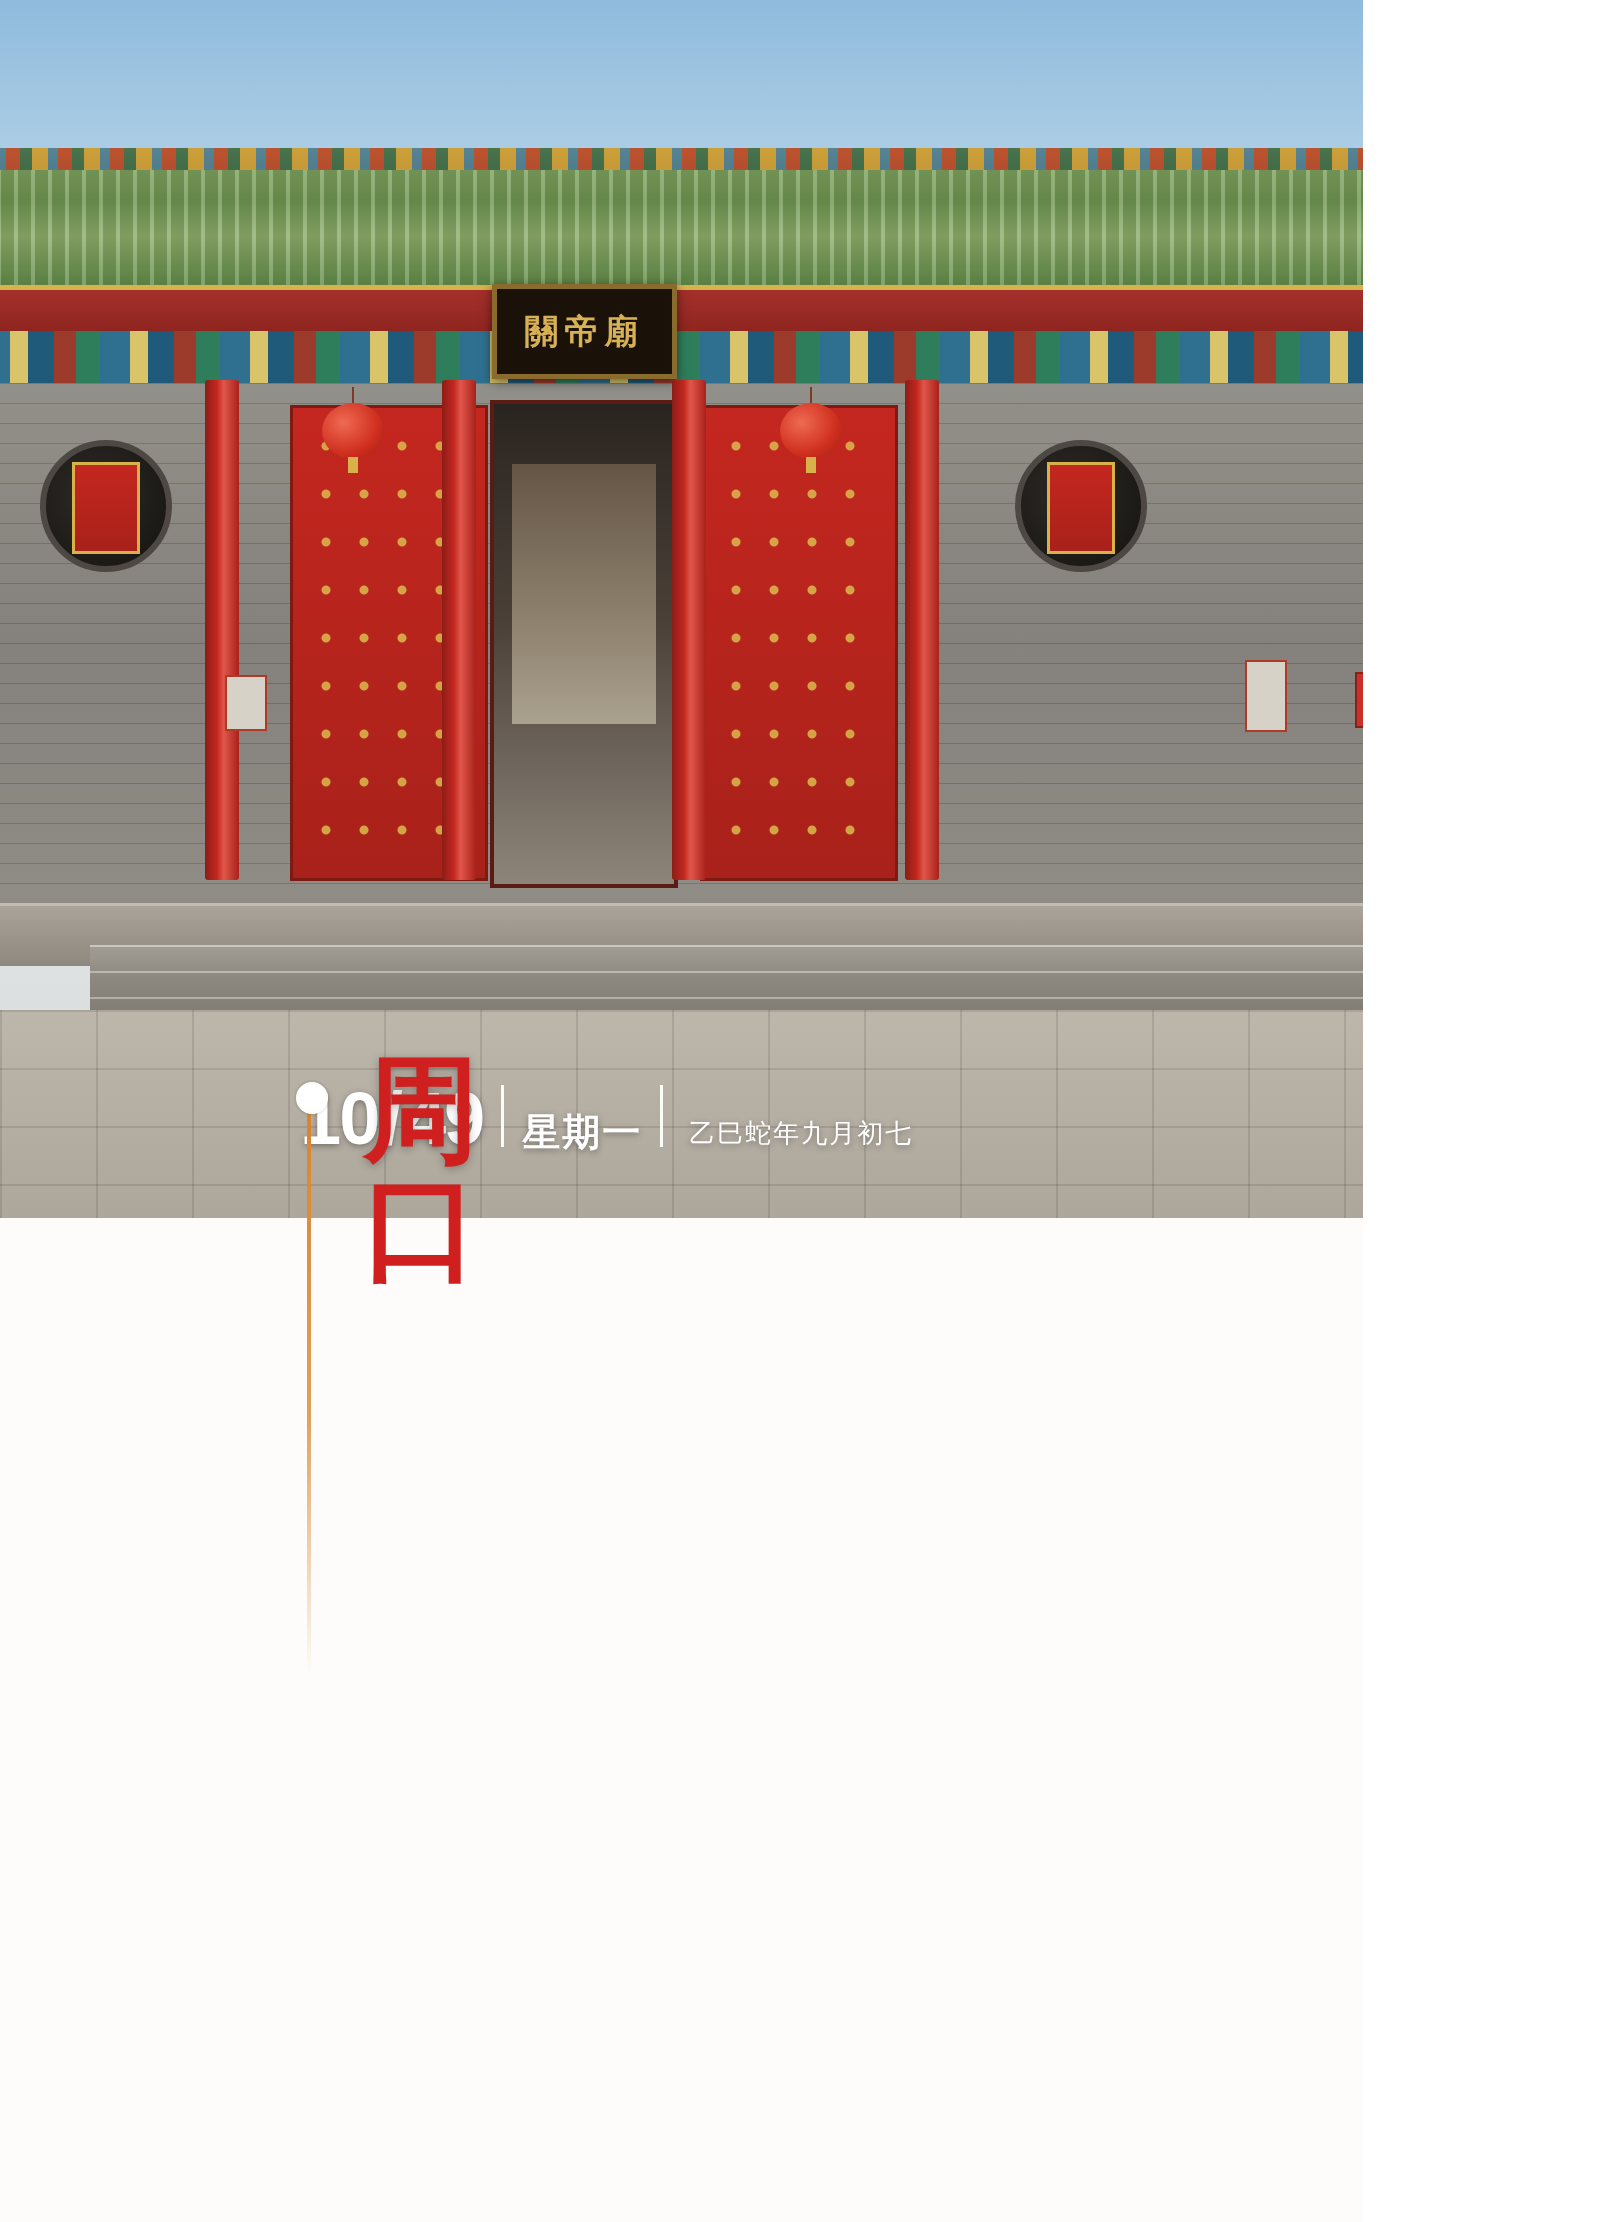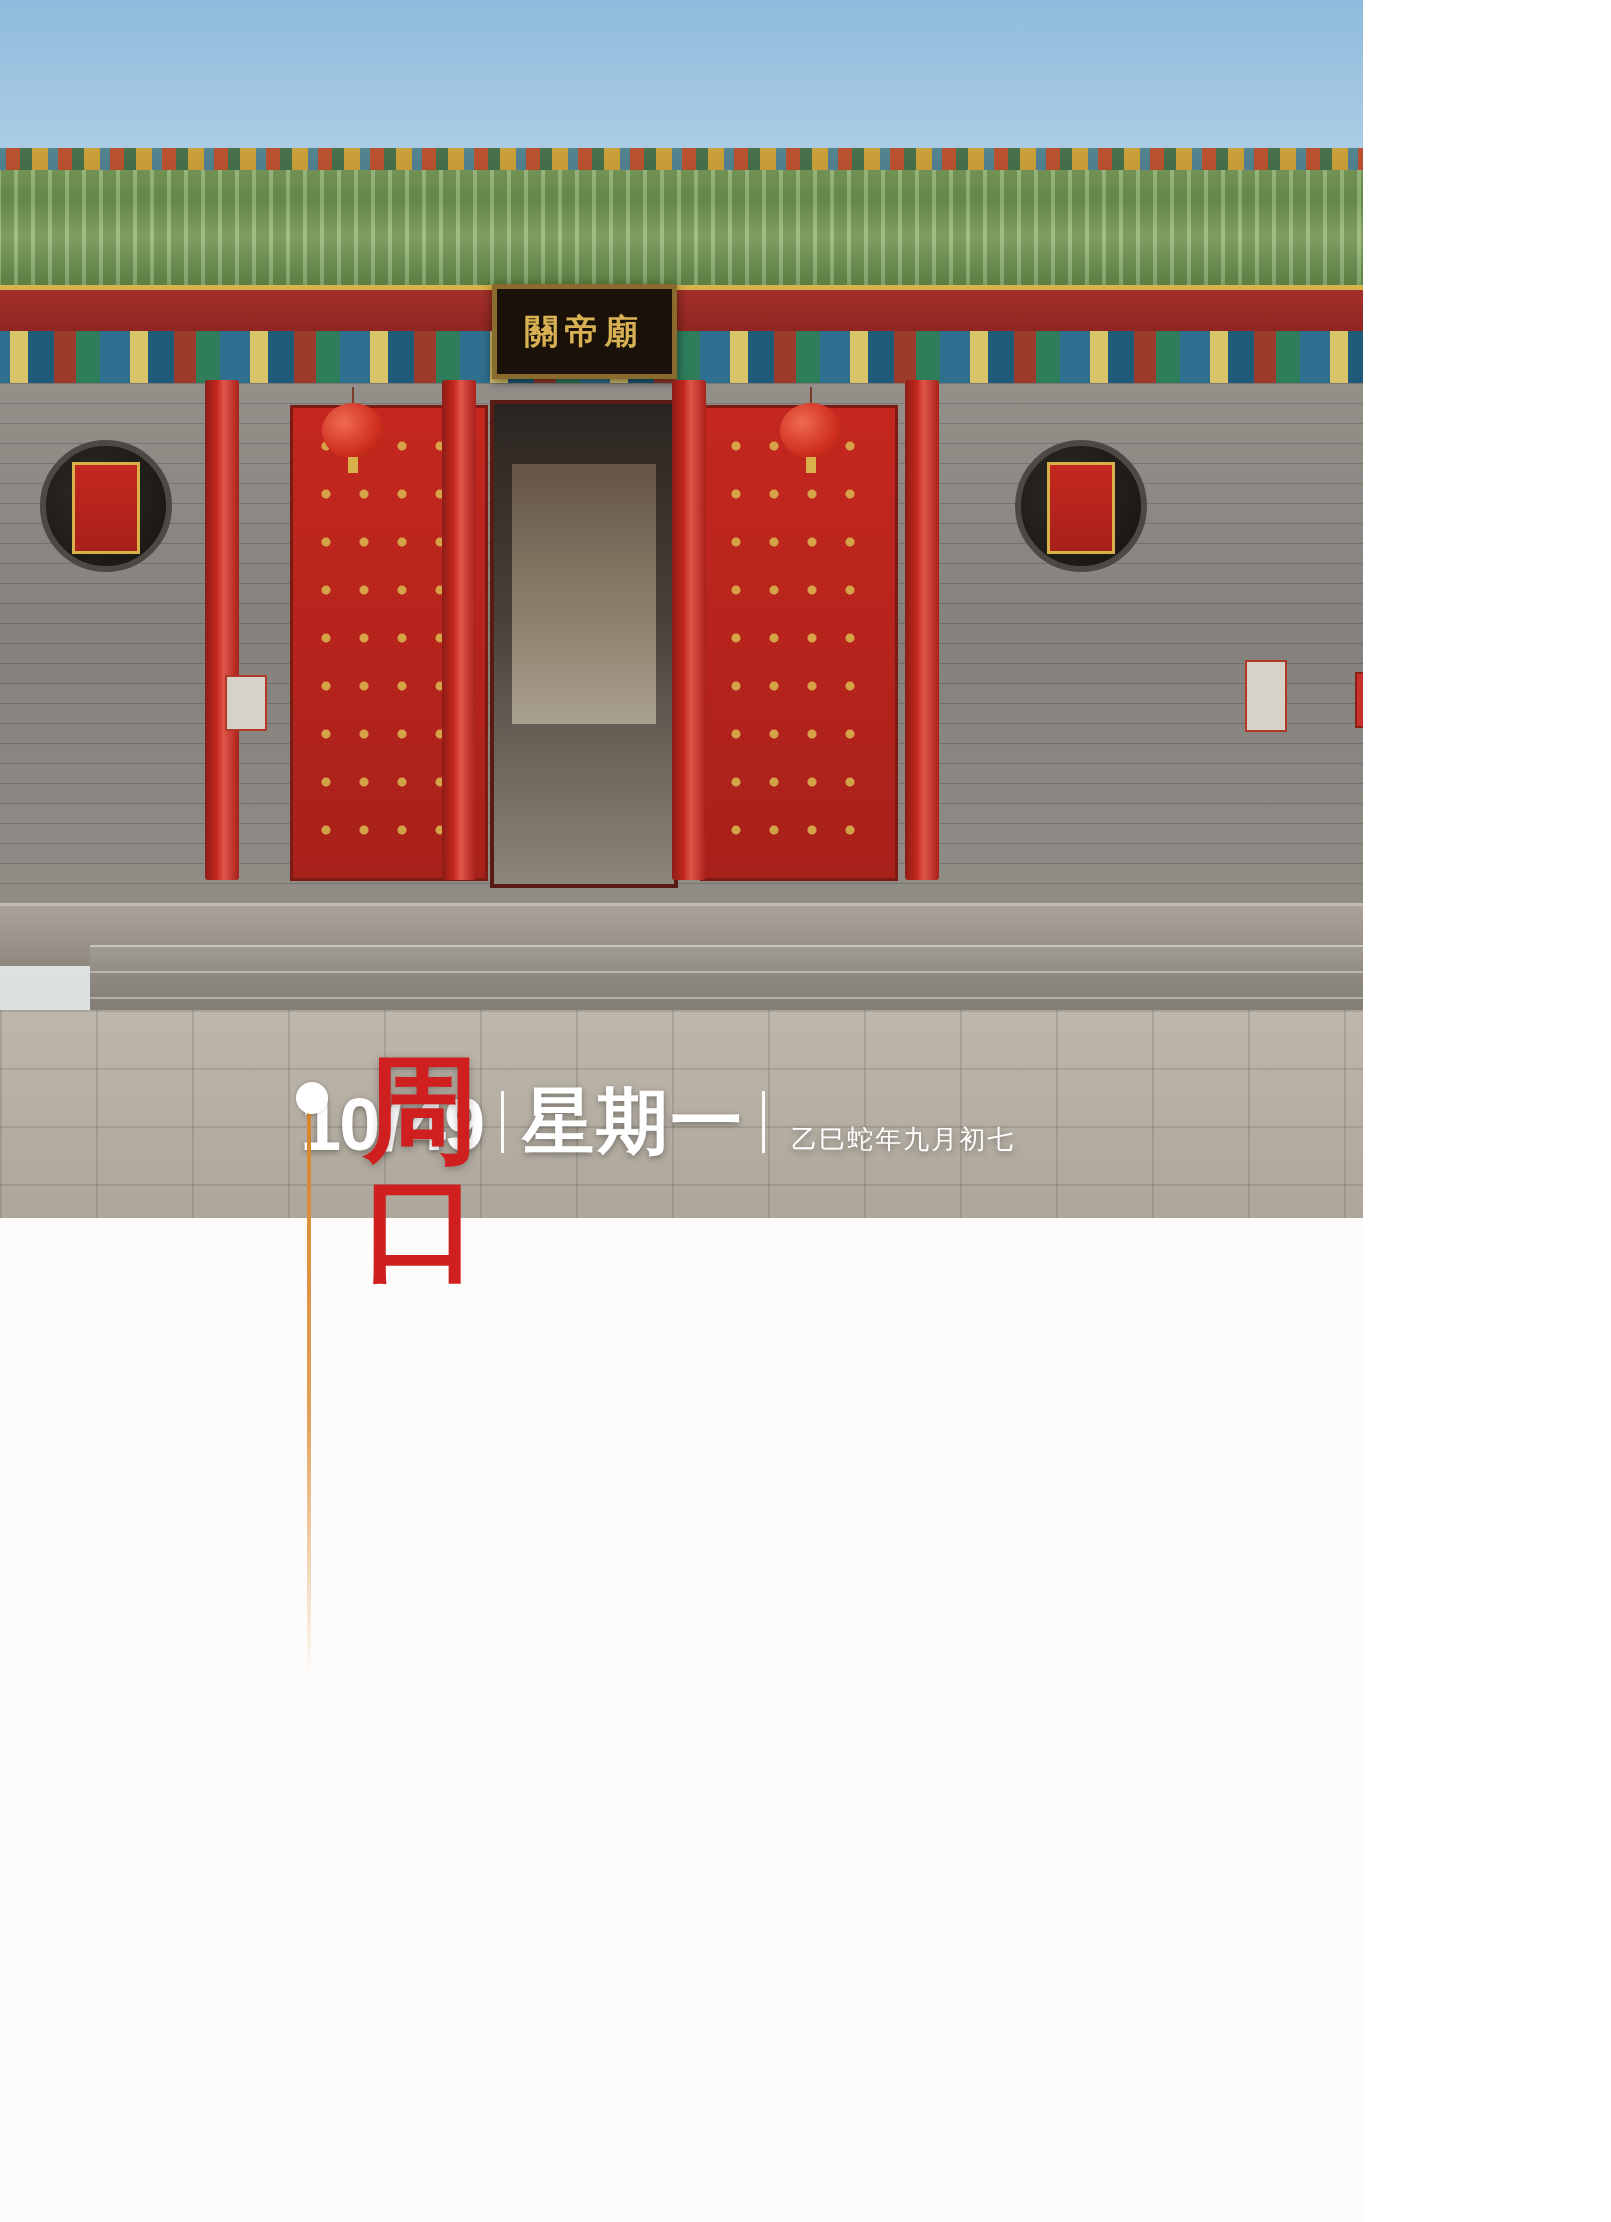--- a/index.html
+++ b/index.html
@@ -197,21 +197,21 @@
   }
   .date-num {
     font-size: 74px; font-weight: bold; line-height: .92;
     font-family: "Liberation Sans", sans-serif;
     letter-spacing: -2px;
   }
   .date-sep {
     width: 3px; height: 62px; background: #ffffff; margin: 0 14px 6px 14px; opacity: .95;
   }
   .date-week {
-    font-size: 72px; font-weight: bold; line-height: 1; letter-spacing: 2px;
+    font-size: 38px; font-weight: bold; line-height: 1; letter-spacing: 2px;
     font-family: "DejaVu Sans", sans-serif;
     padding-bottom: 2px;
   }
   .date-lunar {
     display: flex; justify-content: center;
     font-size: 26px; line-height: 1.25; letter-spacing: 2px; margin-left: 8px; padding-bottom: 4px;
     font-family: "DejaVu Sans", sans-serif;
   }
 
   

